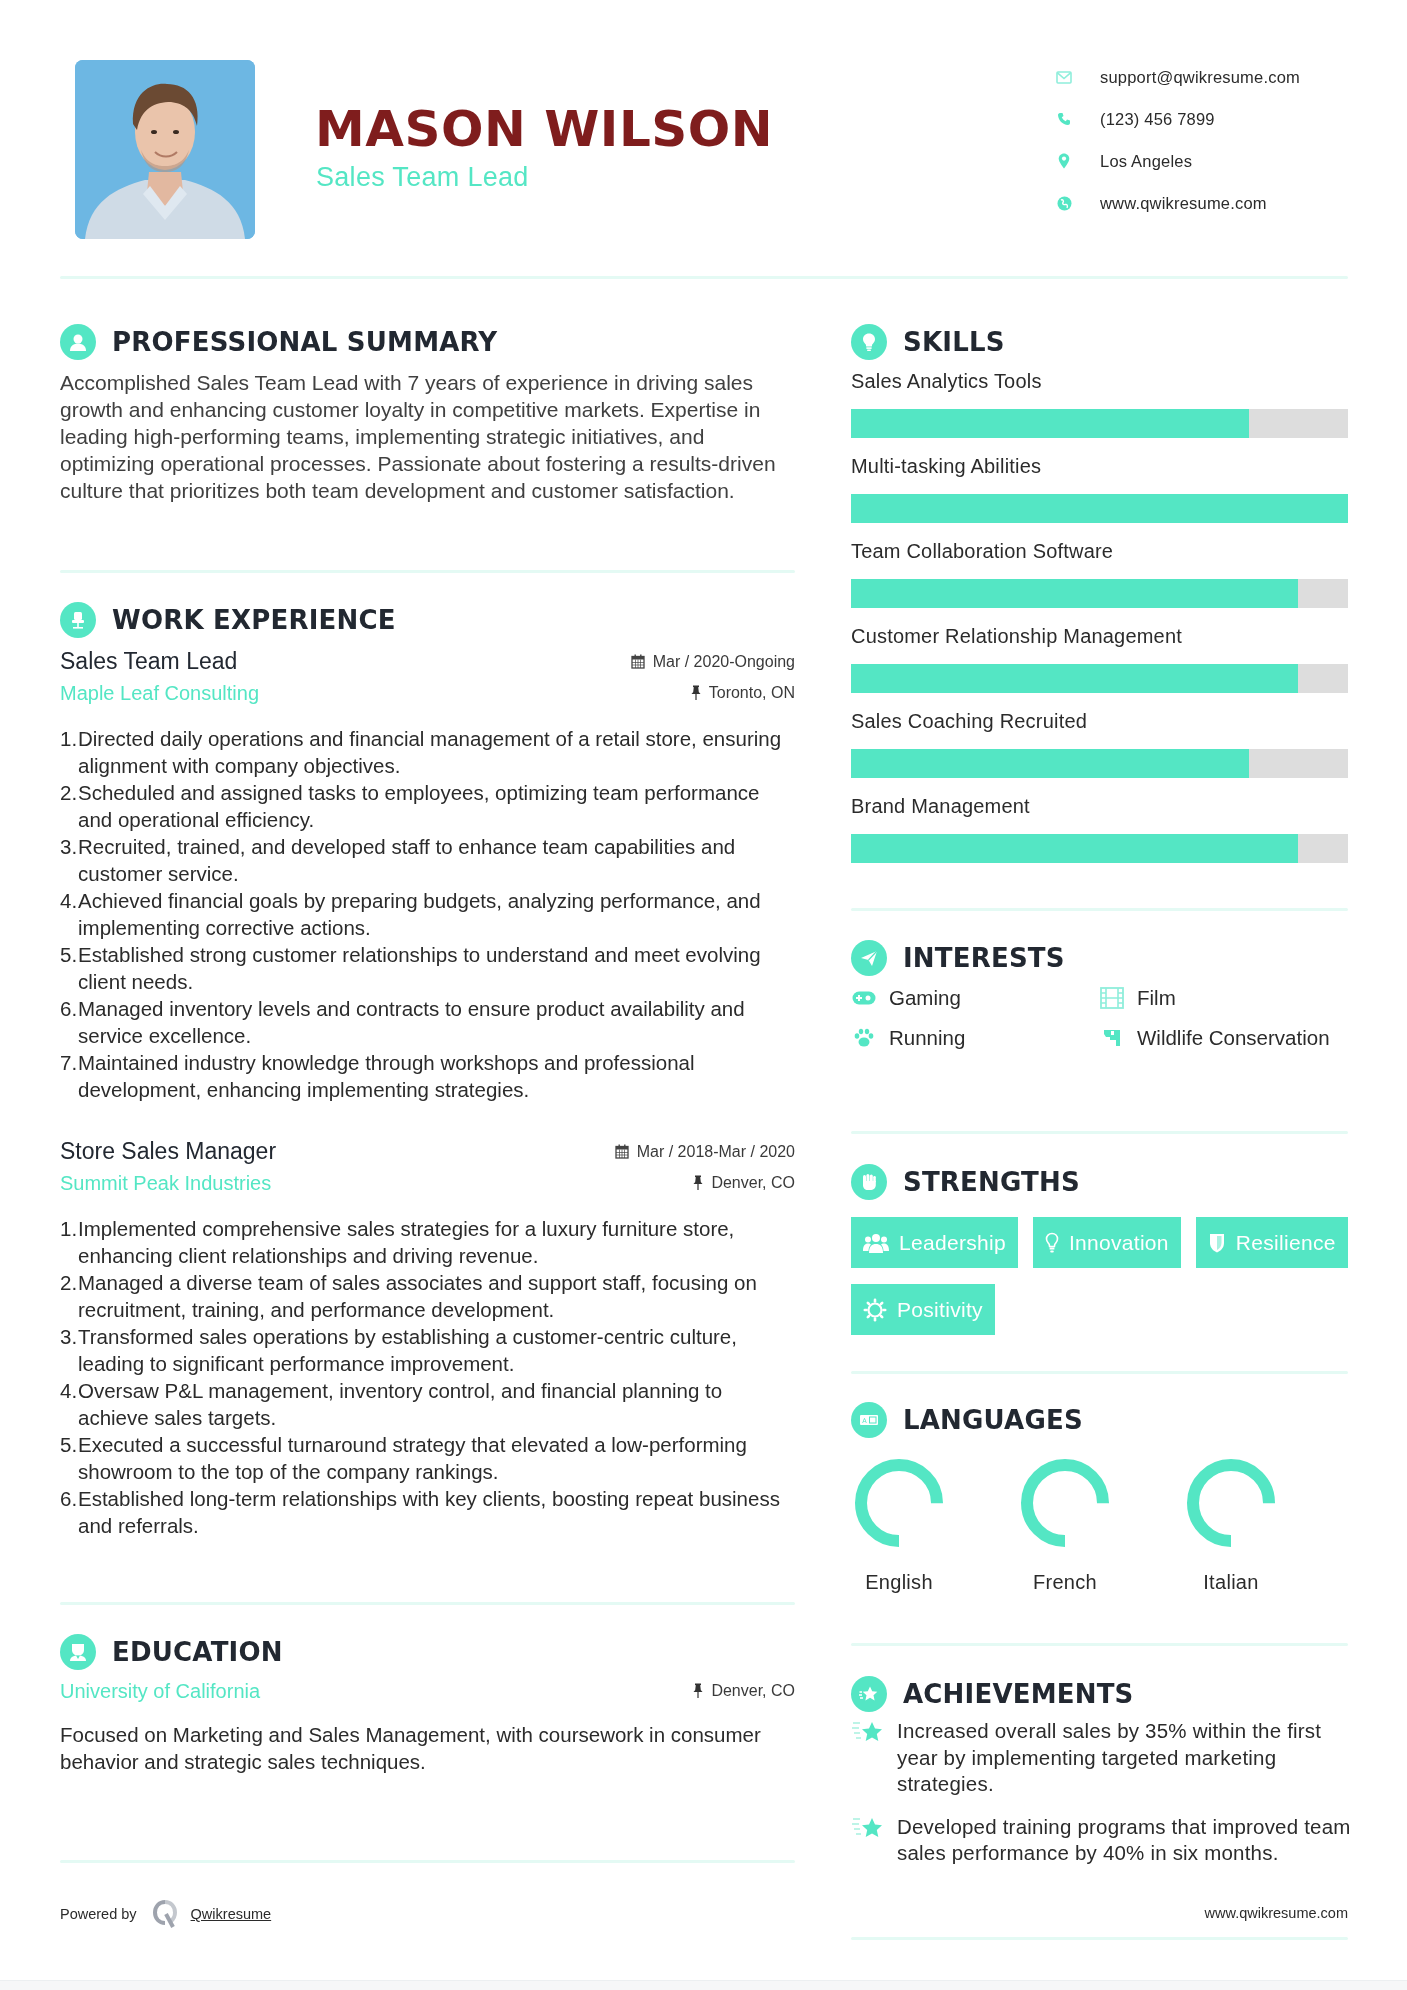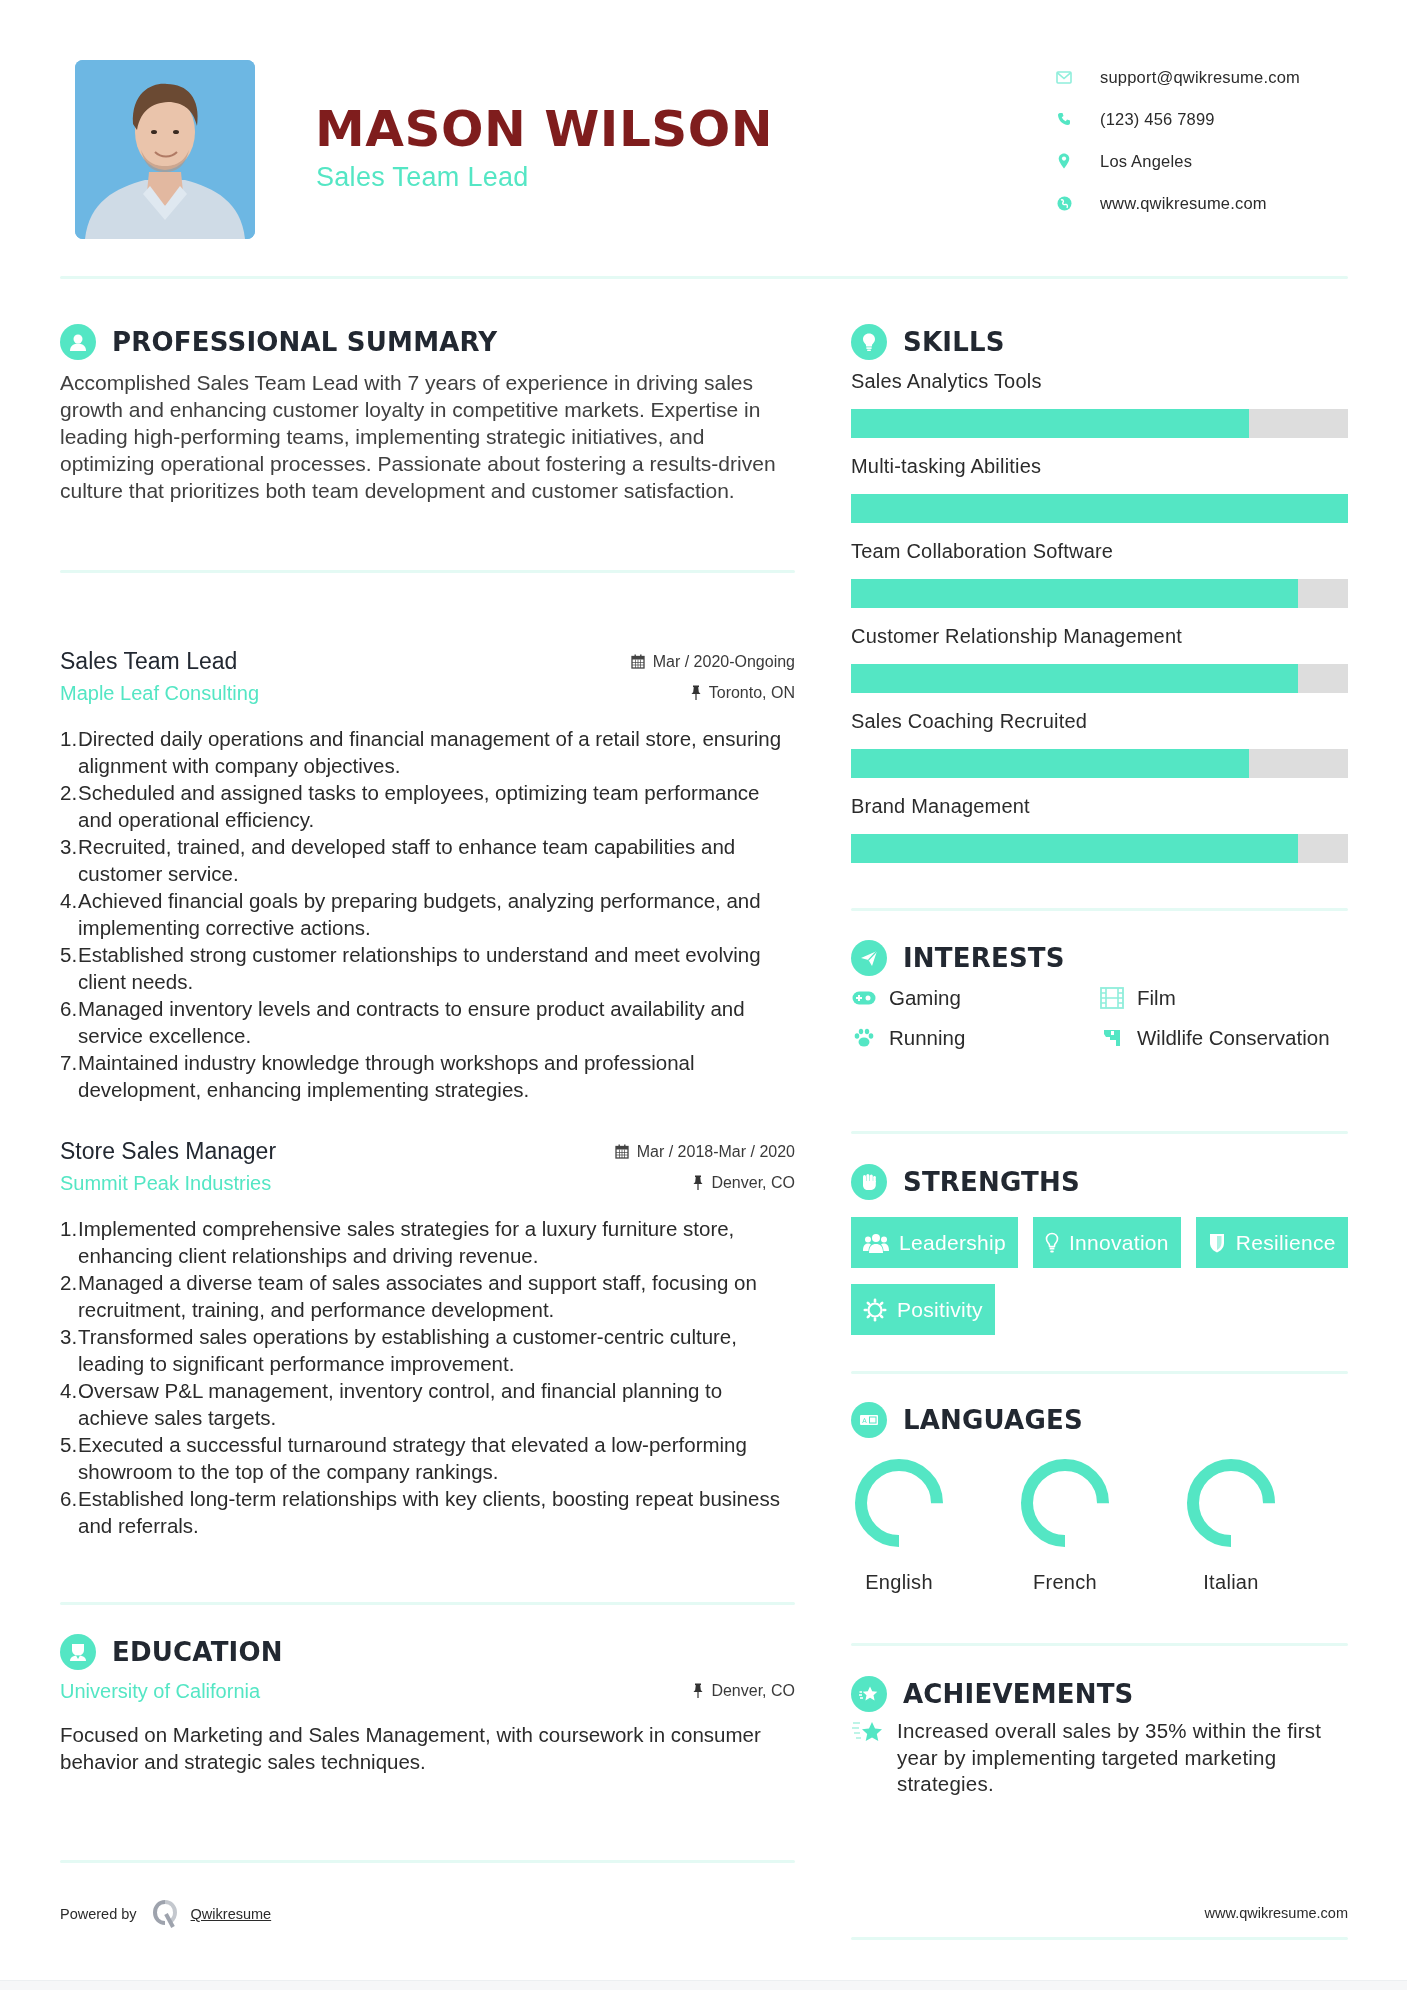--- a/index.html
+++ b/index.html
@@ -142,20 +142,31 @@
           <circle cx="11" cy="8" r="4.5" fill="#fff"></circle>
           <path d="M3 20 C3 14.5 7 12.5 11 12.5 C15 12.5 19 14.5 19 20 Z" fill="#fff"></path>
         </svg>
     </span>
     <span class="sec-title">PROFESSIONAL SUMMARY</span>
   </div>
   <p class="summary">Accomplished Sales Team Lead with 7 years of experience in driving sales growth and enhancing customer loyalty in competitive markets. Expertise in leading high-performing teams, implementing strategic initiatives, and optimizing operational processes. Passionate about fostering a results-driven culture that prioritizes both team development and customer satisfaction.</p>
 
   <div class="divider" style="left:60px; top:570px; width:735px;"></div>
 
+  <div class="sec-head" style="left:60px; top:602px;">
+    <span class="sec-icon">
+      <svg viewBox="0 0 22 22">
+          <rect x="7" y="3" width="8" height="8" rx="1.5" fill="#fff"></rect>
+          <rect x="5" y="11" width="12" height="3" rx="1" fill="#fff"></rect>
+          <rect x="10.2" y="14" width="1.6" height="4" fill="#fff"></rect>
+          <rect x="6" y="18" width="10" height="1.6" fill="#fff"></rect>
+        </svg>
+    </span>
+    <span class="sec-title">WORK EXPERIENCE</span>
+  </div>
 
   <div class="job" style="top:648px;">
     <div class="job-head">
       <span class="job-role">Sales Team Lead</span>
       <span class="job-meta">
         <span class="m-icon">
           <svg width="14" height="15" viewBox="0 0 14 15">
               <rect x="1" y="2.5" width="12" height="11.5" fill="none" stroke="#444" stroke-width="1.3"></rect>
               <rect x="1" y="2.5" width="12" height="3" fill="#444"></rect>
               <rect x="3.5" y="0.5" width="1.4" height="3" fill="#444"></rect>
@@ -535,19 +546,28 @@
   <div class="achievements">
     <div class="ach">
       <span class="a-icon">
         <svg width="34" height="30" viewBox="0 0 34 30">
             <path d="M2 5 H9 M1 10 H8 M3 15 H9 M5 20 H10" stroke="#a8f1e0" stroke-width="1.6"></path>
             <path d="M21 4 L24 10.5 L31 11.3 L25.8 16 L27.3 23 L21 19.4 L14.7 23 L16.2 16 L11 11.3 L18 10.5 Z" fill="#54e6c4"></path>
           </svg>
       </span>
       <span class="ach-text">Increased overall sales by 35% within the first year by implementing targeted marketing strategies.</span>
     </div>
+    <div class="ach">
+      <span class="a-icon">
+        <svg width="34" height="30" viewBox="0 0 34 30">
+            <path d="M2 5 H9 M1 10 H8 M3 15 H9 M5 20 H10" stroke="#a8f1e0" stroke-width="1.6"></path>
+            <path d="M21 4 L24 10.5 L31 11.3 L25.8 16 L27.3 23 L21 19.4 L14.7 23 L16.2 16 L11 11.3 L18 10.5 Z" fill="#54e6c4"></path>
+          </svg>
+      </span>
+      <span class="ach-text">Developed training programs that improved team sales performance by 40% in six months.</span>
+    </div>
   </div>
 
   <div class="footer-url">www.qwikresume.com</div>
 
   <div class="divider" style="left:851px; top:1937px; width:497px;"></div>
 </div>
 <div class="page-bottom-edge"></div>
 
 </body></html>

